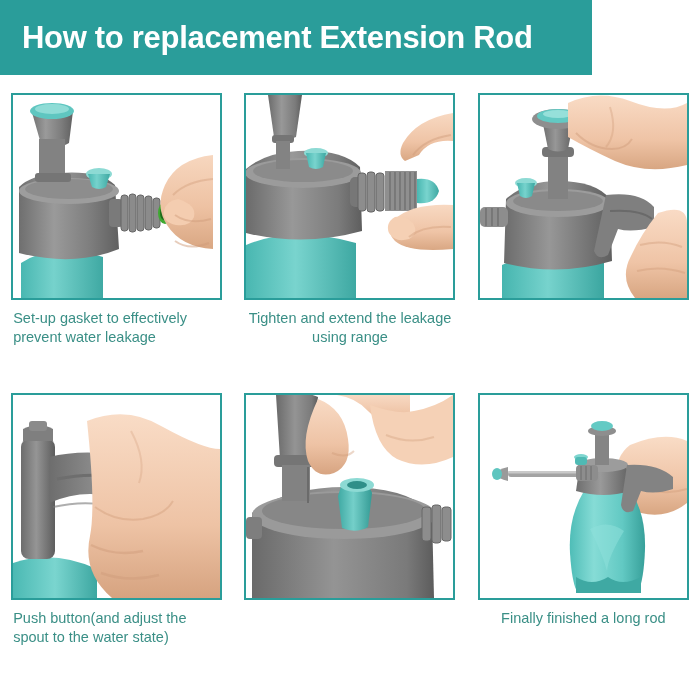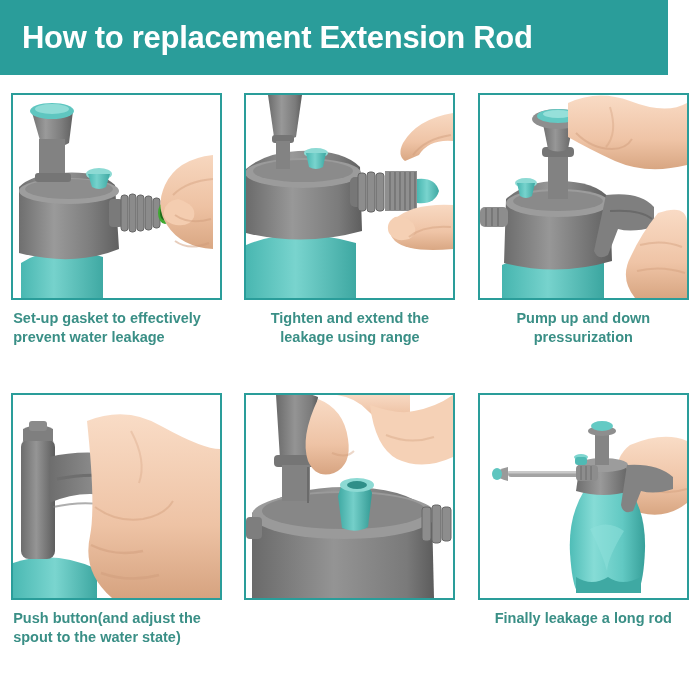--- a/index.html
+++ b/index.html
@@ -6,21 +6,21 @@
   body{
     width:700px;height:700px;
     background:#ffffff;
     font-family:"Liberation Sans", sans-serif;
     overflow:hidden;
   }
   .page{position:relative;width:700px;height:700px;}
 
   
   .header{
-    position:absolute;left:0;top:0;width:668px;height:75px;
+    position:absolute;left:0;top:0;width:592px;height:75px;
     background:#2a9d9a;
     display:flex;align-items:center;
   }
   .header-title{
     color:#ffffff;
     font-size:31px;
     font-weight:bold;
     letter-spacing:-0.3px;
     padding-left:22px;
     white-space:nowrap;
@@ -55,21 +55,20 @@
   }
   .photo svg{display:block;width:100%;height:100%;}
 
   .caption{
     width:207px;
     margin-top:9px;
     text-align:center;
     color:#3a8f86;
     font-size:14.5px;
     line-height:1.28;
-    font-weight:bold;
   }
   .caption.left{ text-align:left; }
 </style>
 </head>
 <body>
 
 <div class="page">
 
   <div class="header">
     <div class="header-title">How to replacement Extension Rod</div>
@@ -257,21 +256,20 @@
 
             <path d="M88 8 q30 -14 62 -2 q36 14 57 2 l0 62 q-40 10 -72 -4 q-26 -12 -47 -24 z" fill="url(#g3skin)"></path>
             <path d="M96 38 q16 16 36 16 q14 0 20 -10" stroke="#cf9b79" stroke-width="2" fill="none" opacity="0.45"></path>
             <path d="M130 12 q8 26 -4 40" stroke="#cf9b79" stroke-width="2" fill="none" opacity="0.35"></path>
 
             <path d="M178 118 q29 -10 29 10 l0 75 -52 0 q-16 -20 -4 -42 q10 -22 27 -43 z" fill="url(#g3skin)"></path>
             <path d="M160 150 q22 -6 42 2" stroke="#cf9b79" stroke-width="2" fill="none" opacity="0.4"></path>
             <path d="M157 176 q24 -6 48 2" stroke="#cf9b79" stroke-width="2" fill="none" opacity="0.4"></path>
           </svg>
         </div>
-        <div class="caption">Pump up and down pressurization</div>
       </div>
     </div>
 
     <div class="row row-2">
 
       <div class="cell">
         <div class="photo">
           <svg viewBox="0 0 207 203" xmlns="http://www.w3.org/2000/svg">
             <defs>
               <linearGradient id="g4body" x1="0" y1="0" x2="1" y2="0">
@@ -415,17 +413,17 @@
             <g stroke="#6d6d6d" stroke-width="1">
               <line x1="101" y1="71" x2="101" y2="85"></line>
                 <line x1="106" y1="71" x2="106" y2="85"></line>
               <line x1="111" y1="71" x2="111" y2="85"></line>
             </g>
 
             <path d="M28 72 q-10 2 -12 7 q2 5 12 7 z" fill="#9a9a9a"></path>
             <ellipse cx="17" cy="79" rx="5" ry="6" fill="#5ec5bf"></ellipse>
           </svg>
         </div>
-        <div class="caption">Finally leakage a long rod</div>
+        <div class="caption">Finally finished a long rod</div>
       </div>
     </div>
   </div>
 </div>
 
 </body></html>

